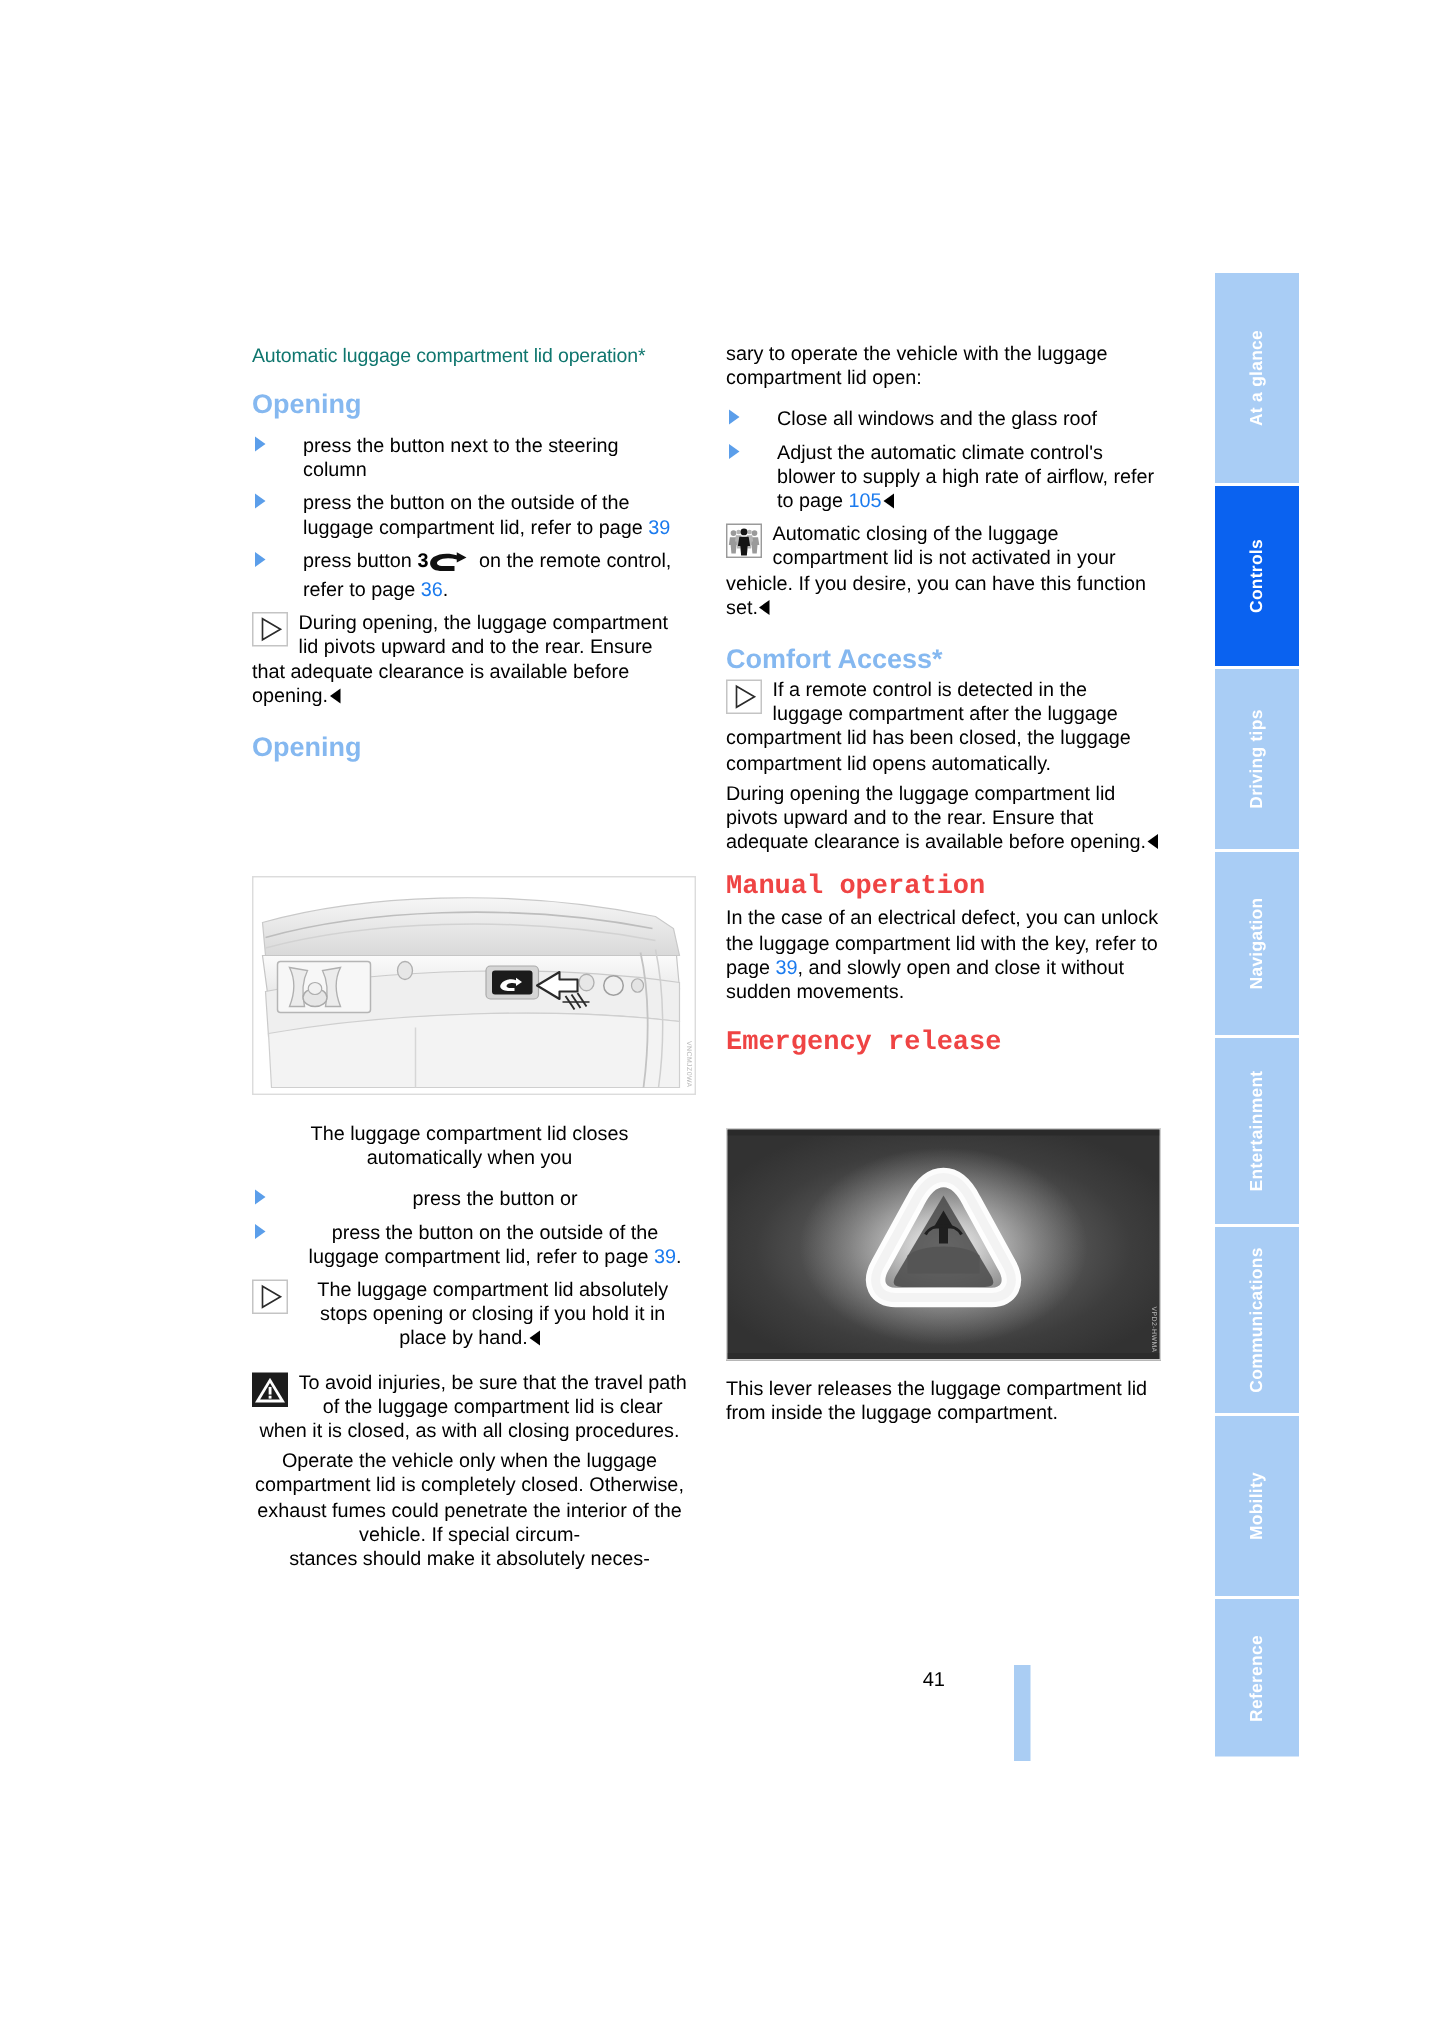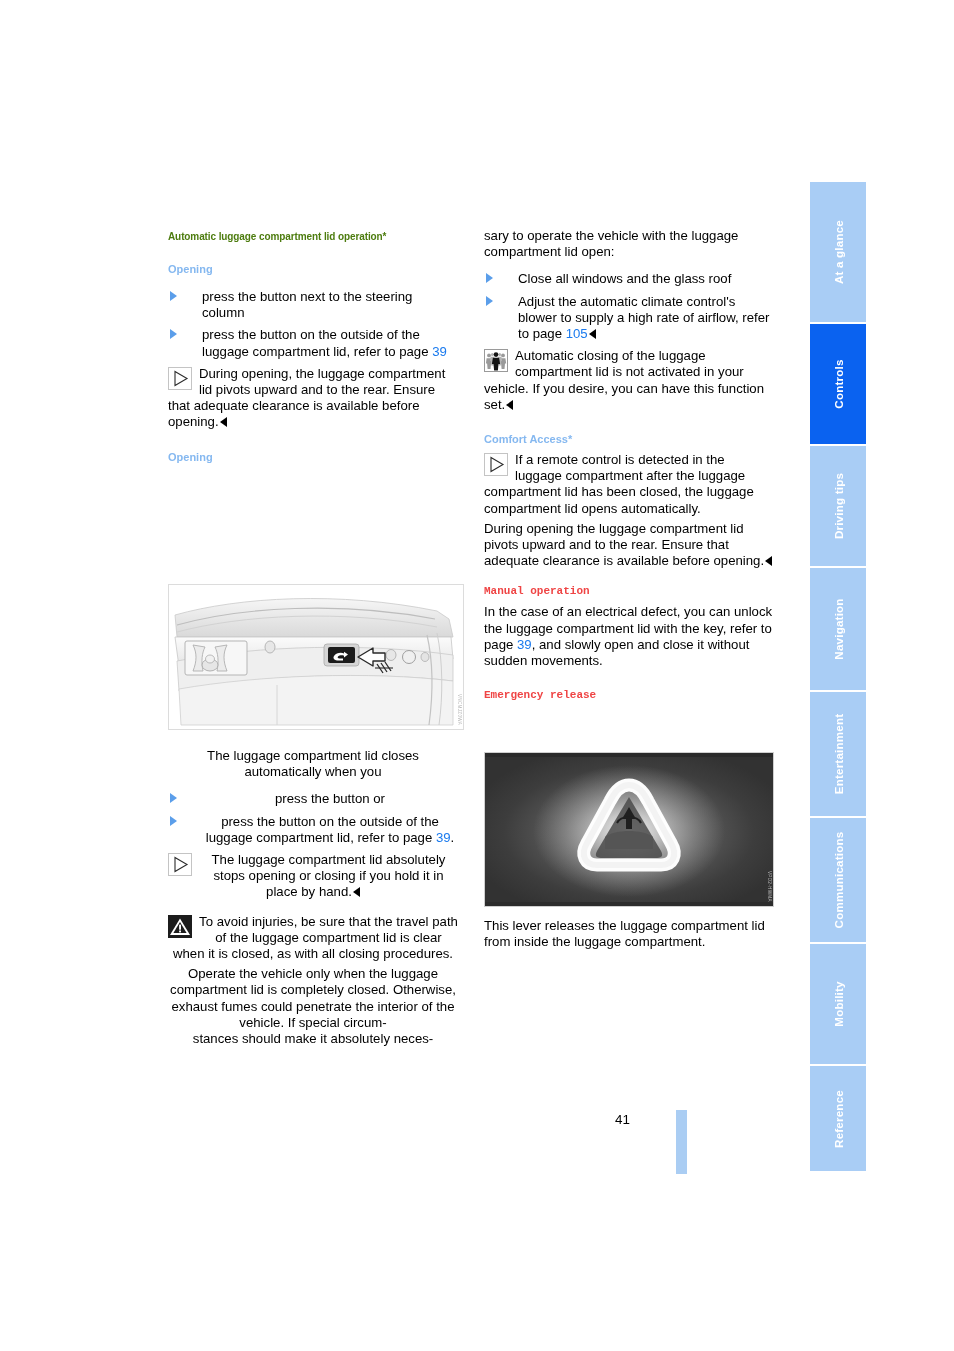--- a/index.html
+++ b/index.html
@@ -29,29 +29,29 @@
     position: absolute;
     top: 228px;
     width: 290px;
     font-size: 13.2px;
     line-height: 16.2px;
   }
   .col-left  { left: 168px; }
   .col-right { left: 484px; }
 
   h1.section-title {
-    font-size: 10px;
+    font-size: 13px;
     line-height: 17px;
-    font-weight: bold;
-    color: #4d7c0f;
+    font-weight: normal;
+    color: #0f766e;
     margin: 0 0 16px 0;
     letter-spacing: -0.1px;
   }
   h2.sub-title {
-    font-size: 11px;
+    font-size: 18px;
     line-height: 17px;
     font-weight: bold;
     color: #85b8f0;
     margin: 0 0 4px 0;
   }
   h2.sub-title.strong {
     color: #ef4444;
     font-family: Liberation Mono, monospace;
   }
   p.body {
@@ -234,20 +234,28 @@
     <div class="gap-s"></div>
 
     <ul class="bullets">
       <li>
         <span class="tri"></span>
         <span>press the button next to the steering column</span>
       </li>
       <li>
         <span class="tri"></span>
         <span>press the button on the outside of the luggage compartment lid, refer to page </span><span class="pg">39</span>
+      </li>
+      <li>
+        <span class="tri"></span>
+        <span>press button </span><span class="bold">3</span><span style="display:inline-block;width:30px;vertical-align:-3px;">
+          <svg width="26" height="13" viewBox="0 0 26 13" aria-hidden="true">
+            <path d="M3 3.4 C7 0.6, 14 0.6, 18.5 2.2 L18.5 0.2 L25 3.6 L18.5 7.0 L18.5 5.0 C14 3.8, 9 4.0, 6.5 5.6 C4.2 7.2, 5.4 9.4, 8.6 9.4 L17 9.4 L17 12.6 L7.2 12.6 C0.6 12.6, -1.2 6.6, 3 3.4 Z" fill="#111"></path>
+          </svg>
+        </span><span> on the remote control, refer to page </span><span class="pg">36</span><span>.</span>
       </li>
     </ul>
 
     <div class="note">
       <span class="icon icon-note">
         <svg width="22" height="21" viewBox="0 0 22 21" aria-hidden="true">
           <polygon points="6,3.5 18,10.5 6,17.5" fill="none" stroke="#2b2b2b" stroke-width="1.1"></polygon>
         </svg>
       </span>
       <p><span>During opening, the luggage compartment lid pivots upward and to the rear. Ensure that adequate clearance is available before opening.</span><span class="endmark"></span></p>

